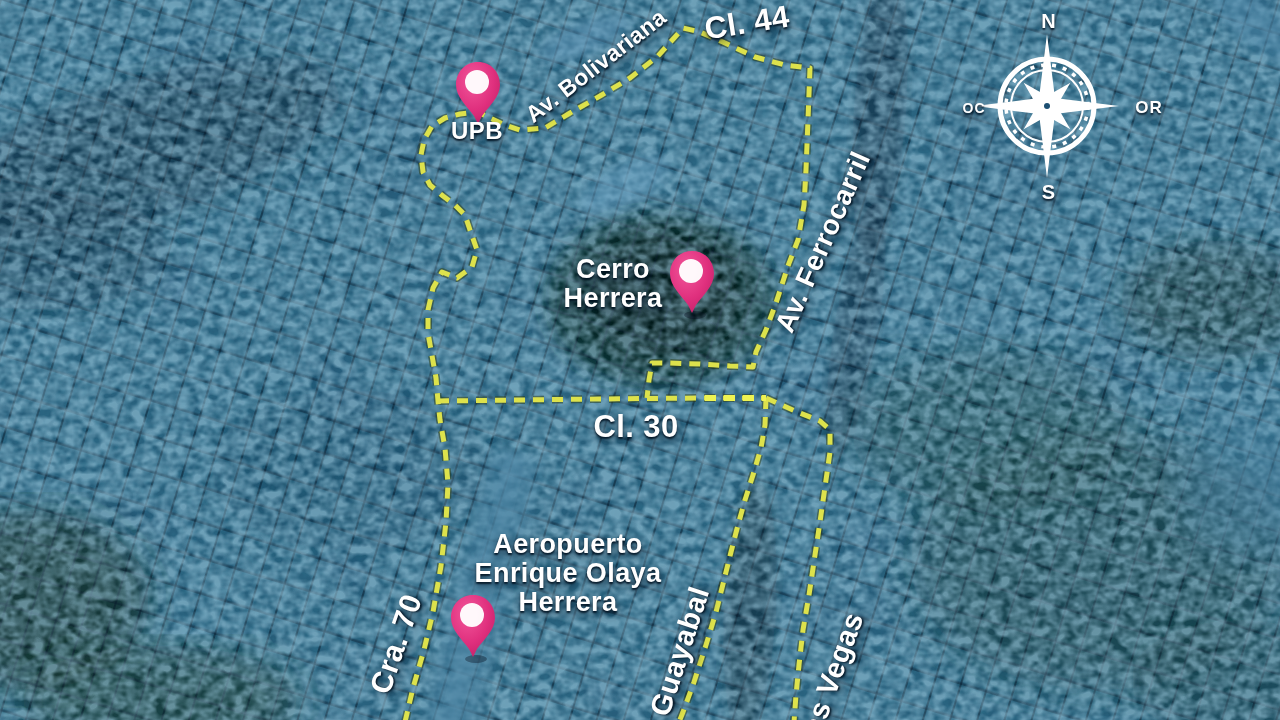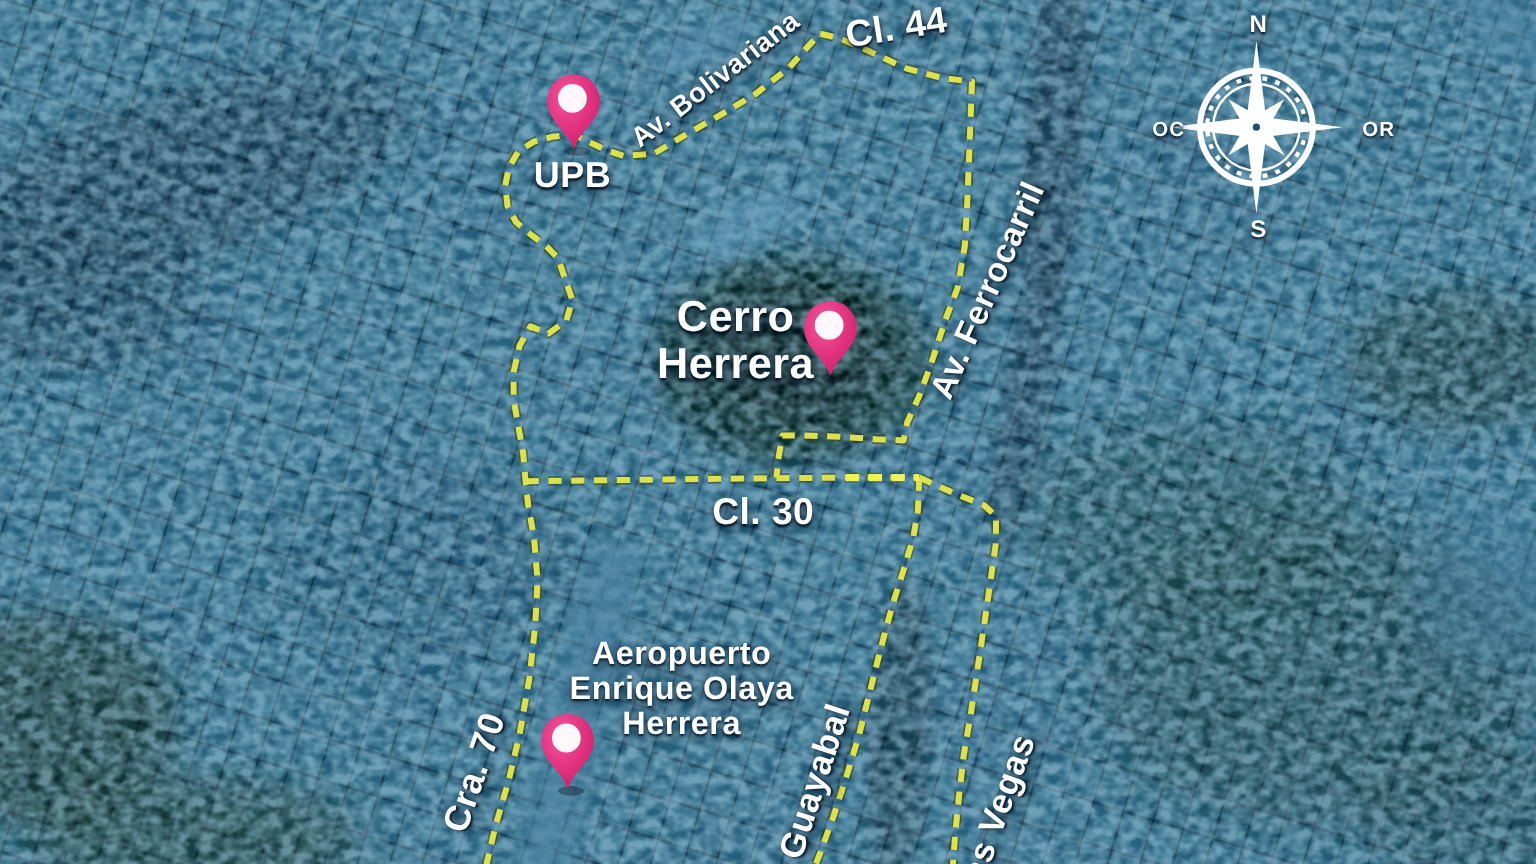--- a/index.html
+++ b/index.html
@@ -10,32 +10,32 @@
   #bg{position:absolute;left:0;top:0;width:1280px;height:720px;display:block;}
   .lbl{
     position:absolute;color:#ffffff;font-weight:700;white-space:nowrap;
     letter-spacing:0.4px;
     text-shadow:0 2px 2px rgba(2,18,34,0.92), 1px 4px 9px rgba(2,18,34,0.72);
     transform:translate(-50%,-50%);
   }
   .lbl .line{display:block;text-align:center;line-height:1.08;}
   #lbl-cl44       {left:747px;top:23px; font-size:31px;transform:translate(-50%,-50%) rotate(-9deg);}
   #lbl-bolivariana{left:596px;top:66px; font-size:23px;transform:translate(-50%,-50%) rotate(-37.5deg);}
-  #lbl-upb        {left:477px;top:147px;font-size:30px;}
-  #lbl-cerro      {left:613px;top:284px;font-size:36px;}
+  #lbl-upb        {left:477px;top:131px;font-size:24px;}
+  #lbl-cerro      {left:613px;top:284px;font-size:27px;}
   #lbl-ferrocarril{left:823px;top:242px;font-size:28px;transform:translate(-50%,-50%) rotate(-66deg);}
   #lbl-cl30       {left:636px;top:427px;font-size:31px;}
   #lbl-cra70      {left:396px;top:644px;font-size:30px;transform:translate(-50%,-50%) rotate(-71deg);}
   #lbl-aeropuerto {left:568px;top:574px;font-size:27px;}
   #lbl-guayabal   {left:672px;top:676px;font-size:29px;transform:translate(-50%,-50%) rotate(-72deg);}
   #lbl-lasvegas   {left:830px;top:682px;font-size:29px;transform:translate(-50%,-50%) rotate(-70deg);}
   .compass-letter{letter-spacing:1px;}
   #lbl-c-n {left:1049px;top:21px; font-size:20px;}
   #lbl-c-s {left:1049px;top:192px;font-size:20px;}
-  #lbl-c-oc{left:958px; top:108px;font-size:17px;padding-left:32px;}
+  #lbl-c-oc{left:958px; top:108px;font-size:14px;padding-left:32px;}
   #lbl-c-or{left:1149px;top:108px;font-size:17px;}
 </style>
 </head>
 <body>
 
 <div id="stage">
   <svg id="bg" width="1280" height="720" viewBox="0 0 1280 720" xmlns="http://www.w3.org/2000/svg">
     <defs>
       <filter id="f-mottle" x="-5%" y="-5%" width="110%" height="110%">
         <feTurbulence type="fractalNoise" baseFrequency="0.0065 0.009" numOctaves="4" seed="11"></feTurbulence>

